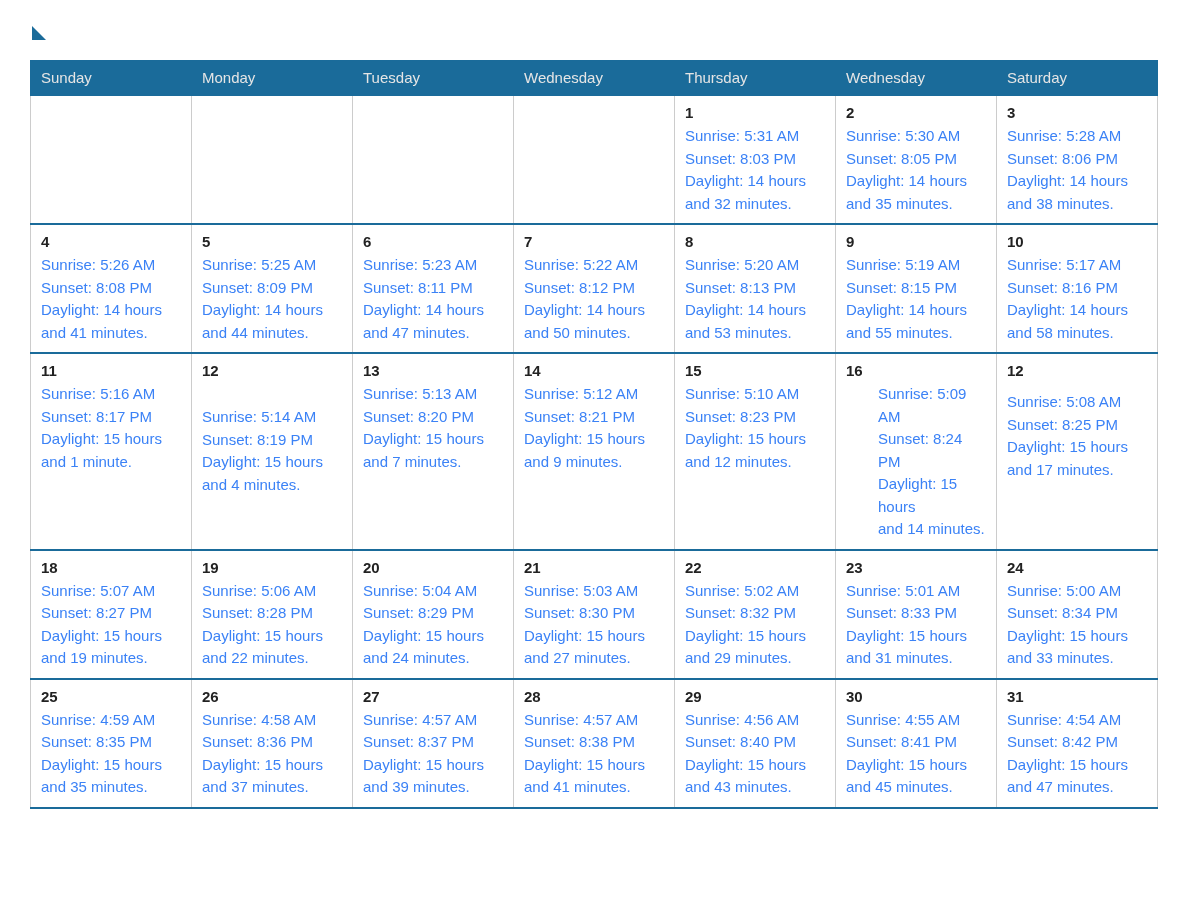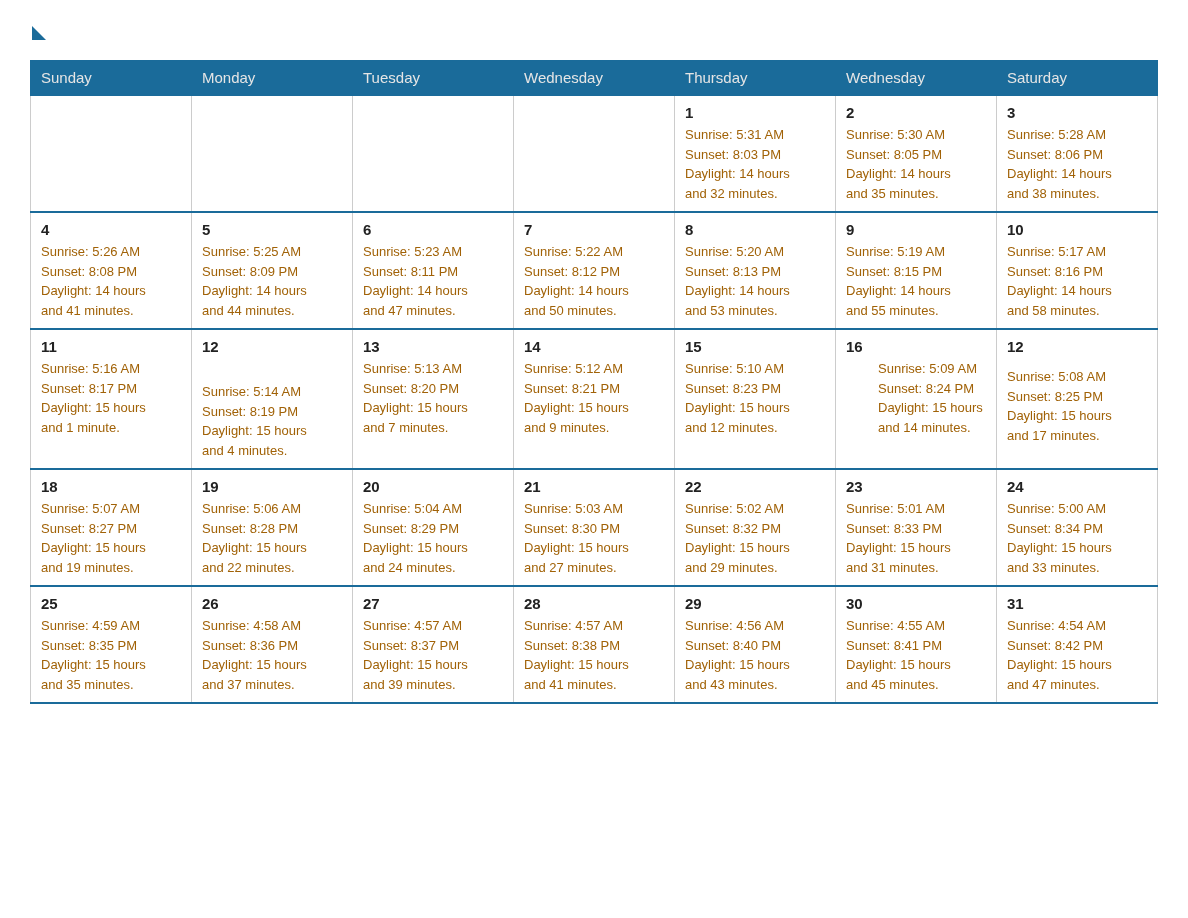--- a/index.html
+++ b/index.html
@@ -87,23 +87,23 @@
       border-bottom: 2px solid #1a6b9a;
     }
     .day-number {
       font-size: 15px;
       font-weight: bold;
       color: #222;
       display: block;
       margin-bottom: 4px;
     }
     .day-info {
-      font-size: 13px;
+      font-size: 15px;
       line-height: 1.5;
-      color: #a16207;
+      color: #3b82f6;
     }
     .empty-cell {
       background: #fff;
     }
   </style>
 </head>
 <body>
 
 <div class="header">
   <div class="logo">

